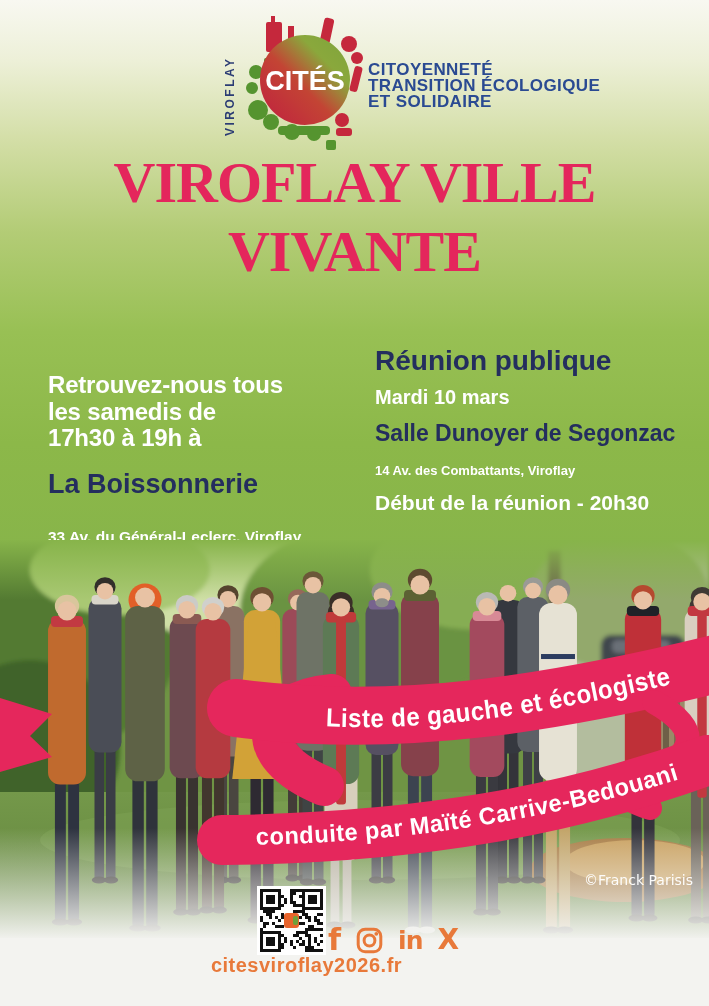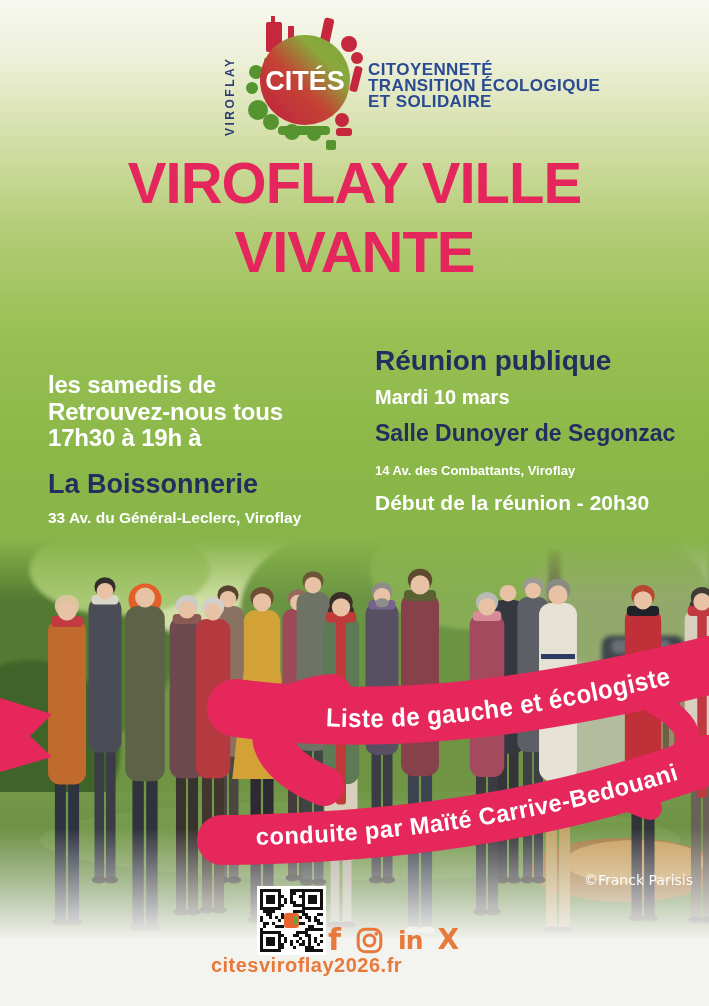--- a/index.html
+++ b/index.html
@@ -18,27 +18,27 @@
   }
   .globe-svg{position:absolute;left:238px;top:0px;}
   .tagline{
     position:absolute;left:368px;top:48px;
     color:#2a4a92;font-weight:bold;font-size:17px;line-height:16px;letter-spacing:0.4px;
   }
   
   .title{
     position:absolute;top:148px;left:0;width:709px;text-align:center;
     color:#e4265c;font-weight:900;font-size:58px;line-height:69px;letter-spacing:-1px;
-    font-family:Liberation Sans, sans-serif;
+    font-family:Liberation Serif, serif;
   }
   
   .left-block{position:absolute;left:48px;top:372px;width:305px;}
   .left-block .intro{color:#ffffff;font-weight:bold;font-size:24px;line-height:26.5px;letter-spacing:-0.2px;}
   .left-block .venue{color:#242e5e;font-weight:bold;font-size:27px;margin-top:17px;}
-  .left-block .addr{color:#ffffff;font-weight:600;font-size:15.5px;margin-top:9px;}
+  .left-block .addr{color:#ffffff;font-weight:600;font-size:15.5px;margin-top:28px;}
   .right-block{position:absolute;left:375px;top:344px;width:330px;}
   .right-block .head{color:#242e5e;font-weight:bold;font-size:28px;line-height:34px;}
   .right-block .date{color:#ffffff;font-weight:bold;font-size:20px;line-height:38px;}
   .right-block .venue{color:#242e5e;font-weight:bold;font-size:23px;line-height:34px;}
   .right-block .addr{color:#ffffff;font-weight:600;font-size:13px;line-height:25px;margin-top:8px;}
   .right-block .sched{color:#ffffff;font-weight:bold;font-size:21px;line-height:31px;margin-top:4px;}
   
   .photo-svg{position:absolute;left:0;top:540px;z-index:1;}
   .photo-fade{position:absolute;left:0;top:828px;width:709px;height:112px;z-index:2;
     background:linear-gradient(180deg,rgba(243,243,240,0) 0%,rgba(243,243,240,0.55) 55%,#f3f3f0 100%);}
@@ -108,22 +108,22 @@
     </div>
   </div>
 
   <div class="title">
     <div>VIROFLAY VILLE</div>
     <div>VIVANTE</div>
   </div>
 
   <div class="left-block">
     <div class="intro">
+      <div>Retrouvez-nous tous</div>
       <div>les samedis de</div>
-      <div>Retrouvez-nous tous</div>
       <div>17h30 à 19h à</div>
     </div>
     <div class="venue">La Boissonnerie</div>
     <div class="addr">33 Av. du Général-Leclerc, Viroflay</div>
   </div>
 
   <div class="right-block">
     <div class="head">Réunion publique</div>
     <div class="date">Mardi 10 mars</div>
     <div class="venue">Salle Dunoyer de Segonzac</div>

